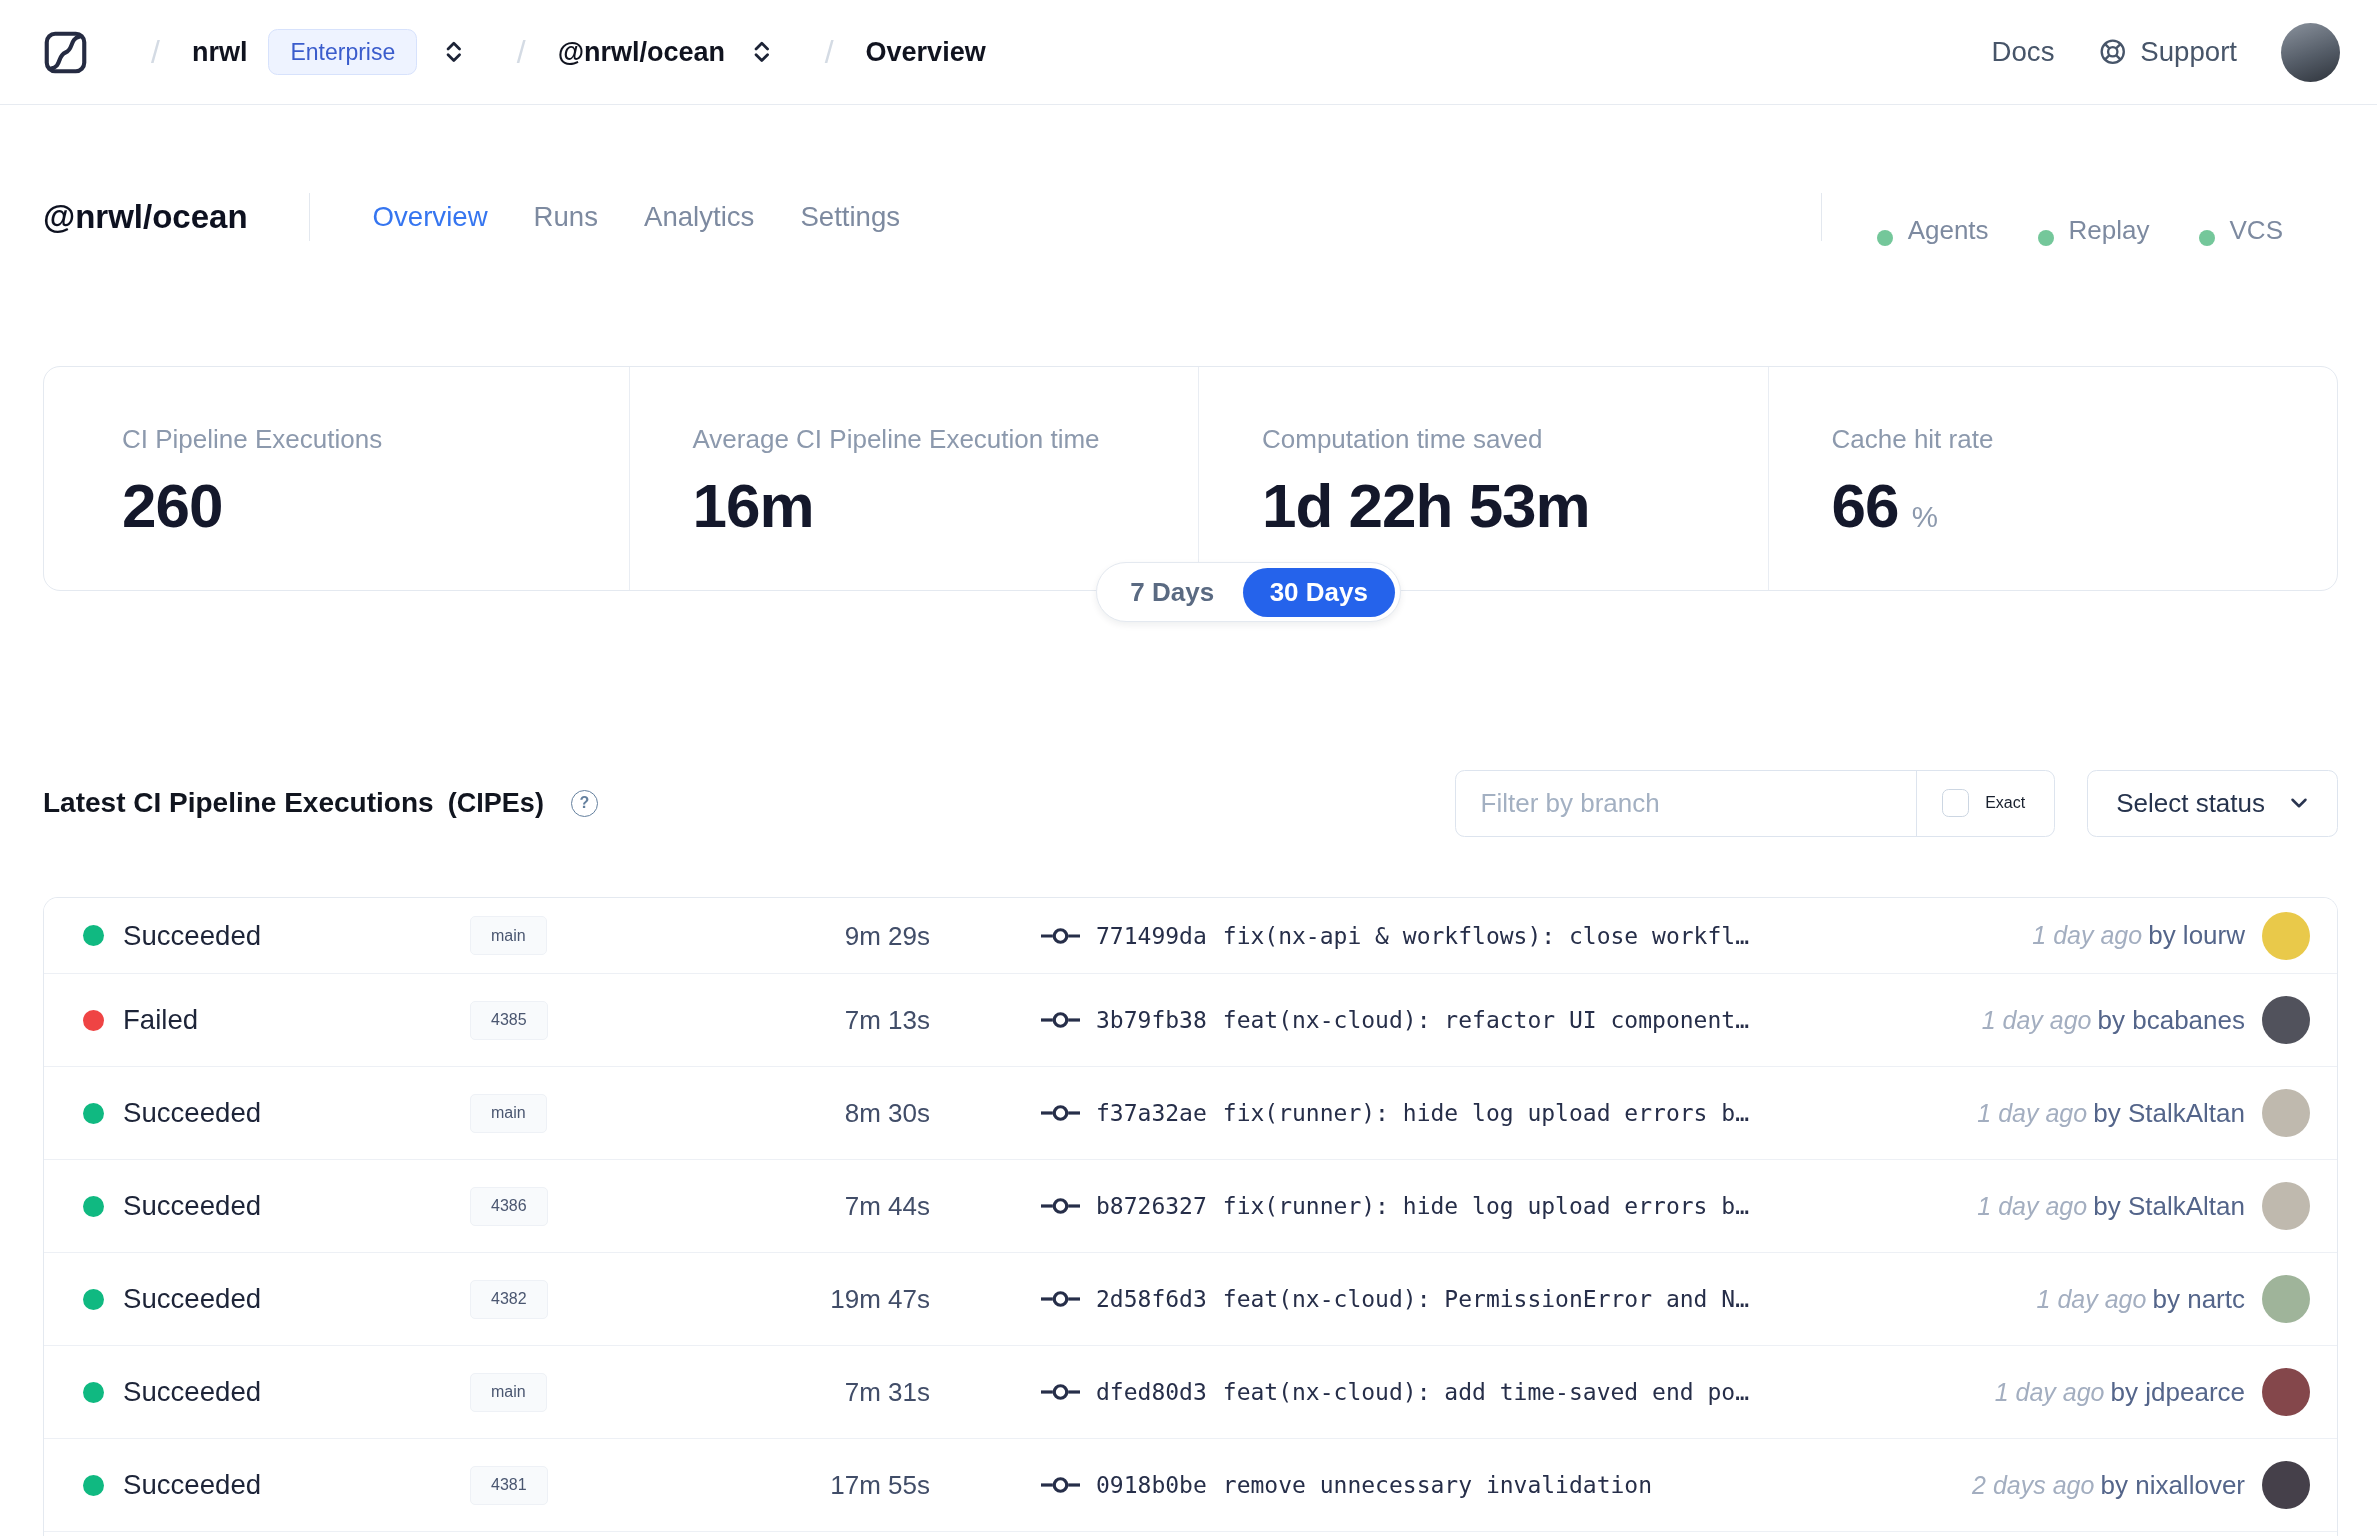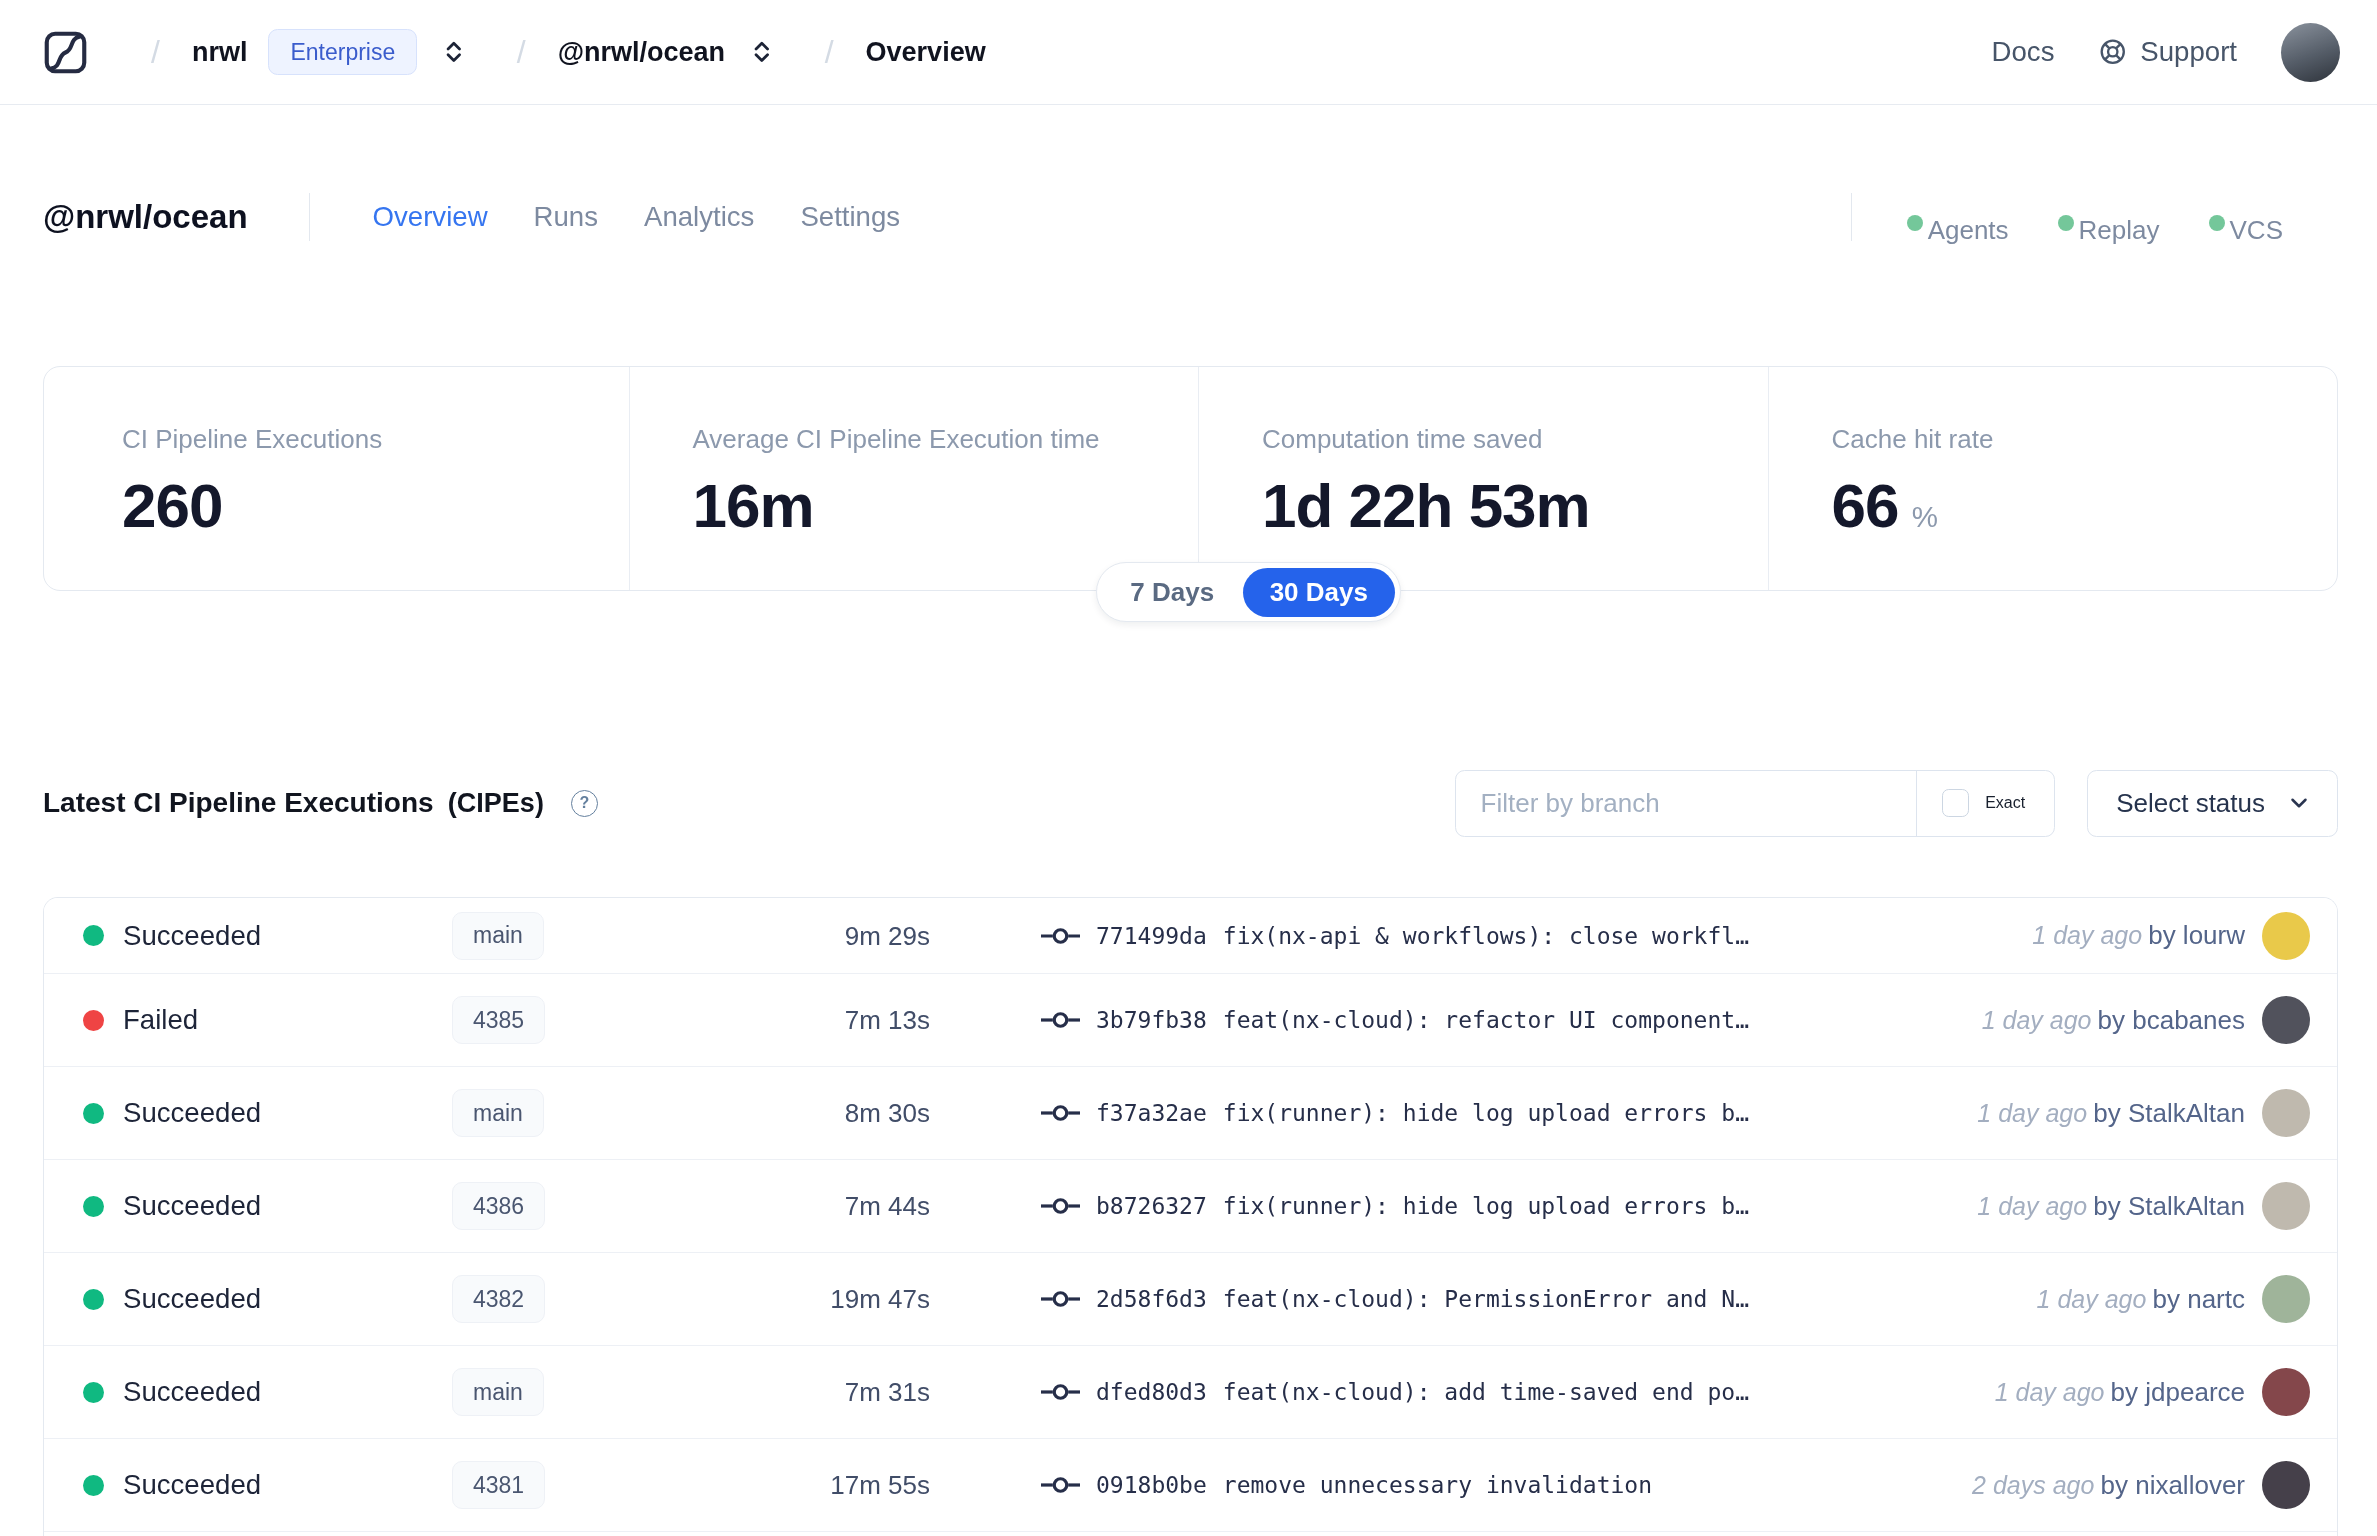--- a/index.html
+++ b/index.html
@@ -33,21 +33,21 @@
     display:flex; align-items:center; padding:0 95px 0 43px; }
   .ws-title { font-size:33px; font-weight:700; color:#0d1120; }
   .v-div { width:1px; height:48px; background:#e3e8ef; }
   .ws-bar .v-div.left { margin:0 63px 0 61px; }
   .tabs { display:flex; align-items:center; gap:46px; }
   .tab { font-size:27.6px; color:#7d8aa0; background:none; border:none; cursor:pointer; }
   .tab.active { color:#3575f0; font-weight:500; }
   .services { margin-left:auto; display:flex; align-items:center; gap:49px; }
   .ws-bar .v-div.right { margin-left:auto; }
   .services { margin-left:55px; }
-  .service { display:flex; align-items:flex-start; gap:5px;margin-top:26px; }
+  .service { display:flex; align-items:flex-end; gap:15px;margin-top:26px; }
   .service-dot { width:16px; height:16px; border-radius:50%; }
   .service-label { font-size:26px; color:#7d8aa0; }
 
   
   .stats-panel { position:absolute; top:366px; left:43px; width:2295px; height:225px;
     border:1px solid #e4e9f0; border-radius:17px; background:#fff;
     display:grid; grid-template-columns:repeat(4,1fr);padding-left:15px; }
   .stat-cell { padding:57px 0 0 63px; }
   .stat-cell + .stat-cell { border-left:1px solid #e9edf3; }
   .stat-label { font-size:26px; color:#8c99ad; }
@@ -89,23 +89,23 @@
 
   
   .exec-table { position:absolute; top:897px; left:43px; width:2295px; bottom:0;
     border:1px solid #e4e9f0; border-bottom:none; border-radius:15px 15px 0 0;
     background:#fff; overflow:hidden; }
   .row { position:relative; height:93px; border-bottom:1px solid #edf0f5;
     display:flex; align-items:center; padding-left:39px; cursor:pointer; background:#fff; }
   .row:first-child { height:76px; }
   .status-dot { width:21px; height:21px; border-radius:50%; margin-right:19px; flex:none; }
   .status-text { font-size:27.6px; font-weight:500; color:#1d2438; width:309px; }
-  .branch-badge { margin-left:20px; padding:9.5px 20px; min-width:46px; text-align:center;
-    background:#f8fafc; border:1px solid #eef1f6; border-radius:10px;
-    font-size:23px; color:#4a5670; }
+  .branch-badge { margin-left:38px; padding:9.5px 20px; min-width:46px; text-align:center;
+    background:#f8fafc; border:1px solid #eef1f6; border-radius:5px;
+    font-size:16px; color:#4a5670; }
   .duration { position:absolute; left:721px; top:50%; transform:translateY(-50%);
     width:165px; text-align:right; font-size:26px; color:#414d68; }
   .commit { position:absolute; left:997px; top:50%; transform:translateY(-50%);
     display:flex; align-items:center; gap:16px;
     font-family:"DejaVu Sans Mono",monospace; font-size:23px; color:#262e49; }
   .commit-icon { flex:none; }
   .meta { position:absolute; right:27px; top:50%; transform:translateY(-50%);
     display:flex; align-items:center; gap:17px; }
   .meta-time { font-size:25px; font-style:italic; color:#a3aec0; }
   .meta-author { font-size:26px; font-weight:500; color:#54658a; margin-left:1.9px; }

